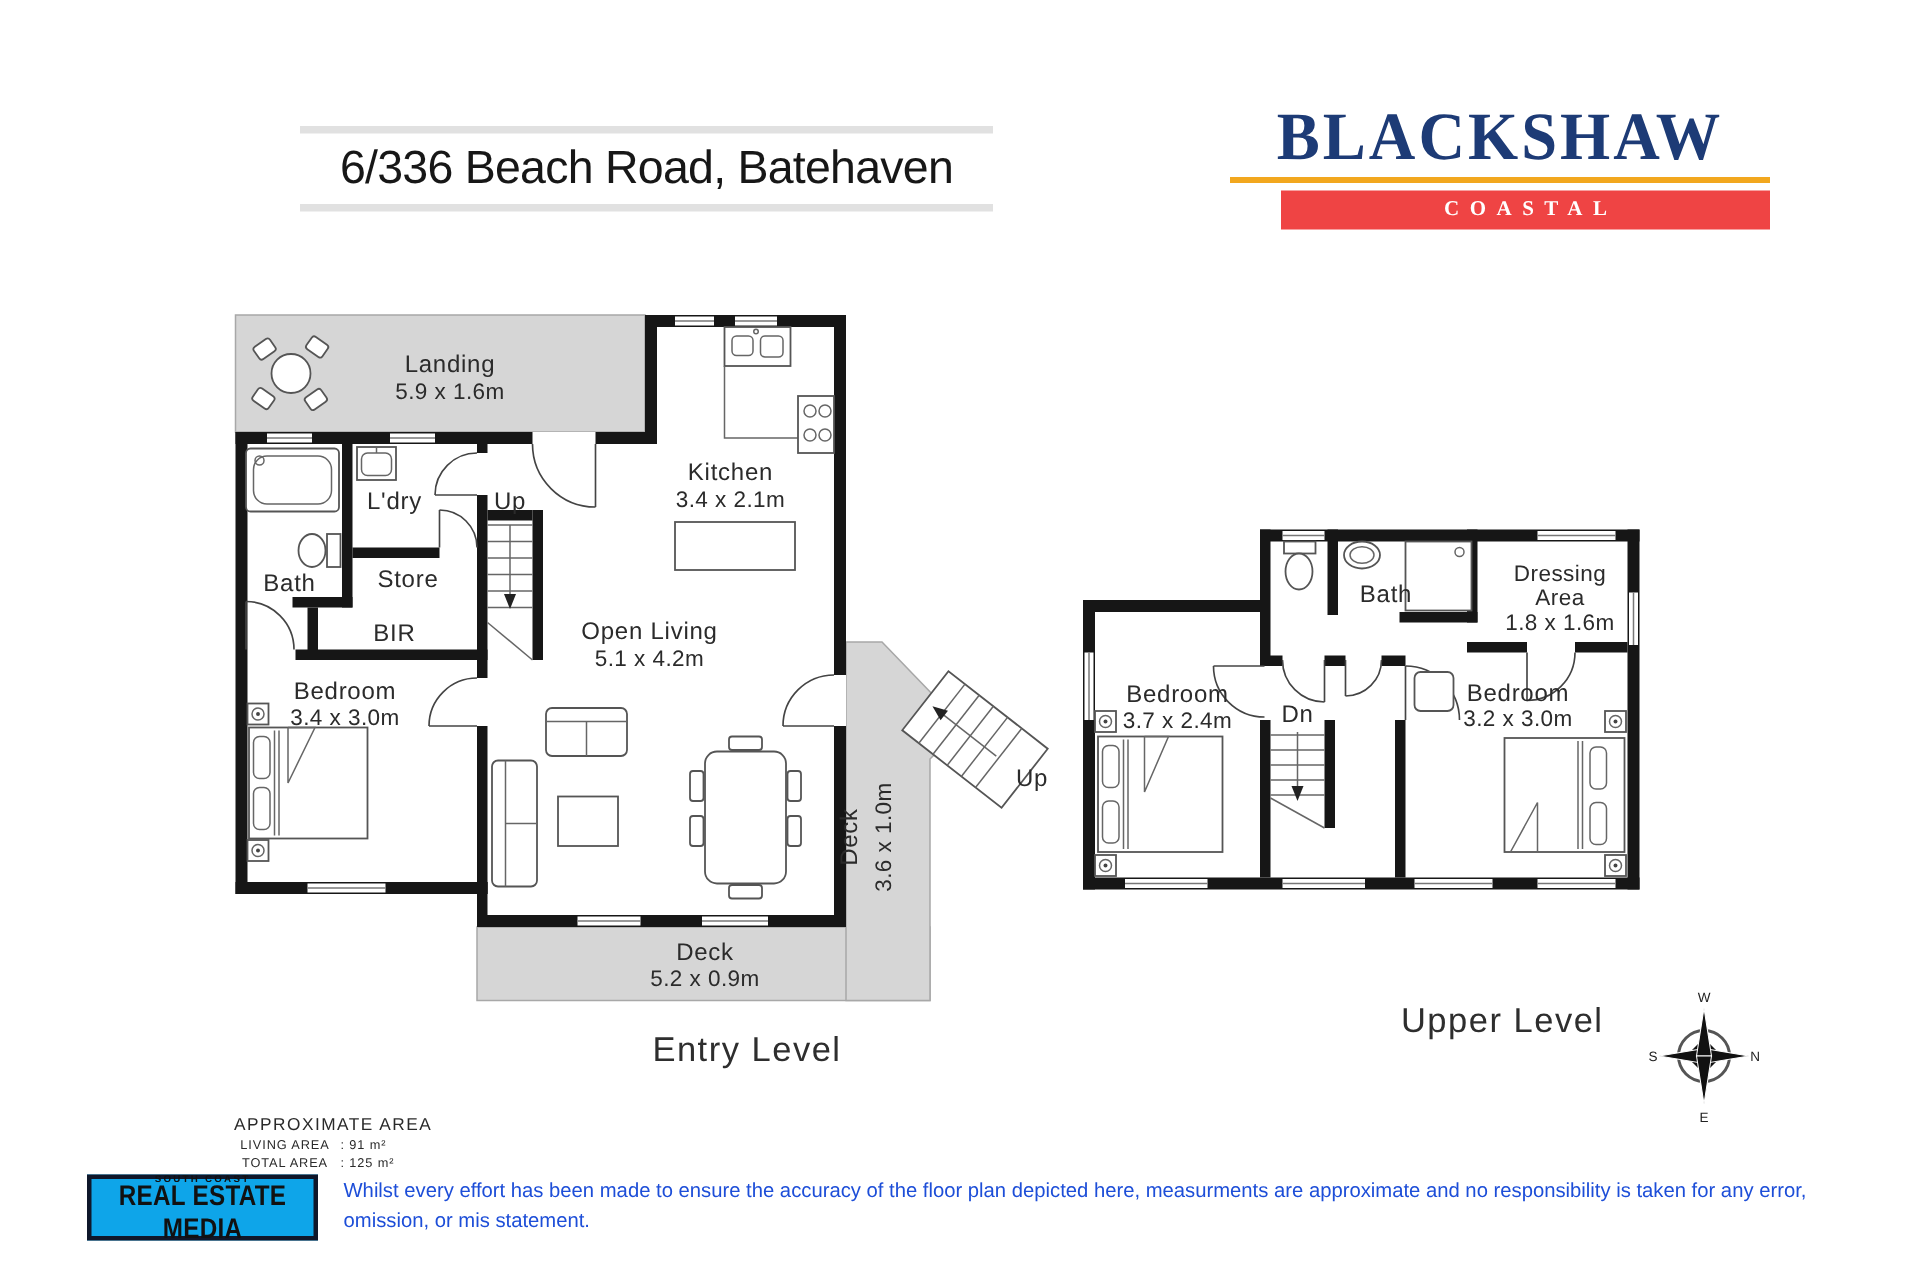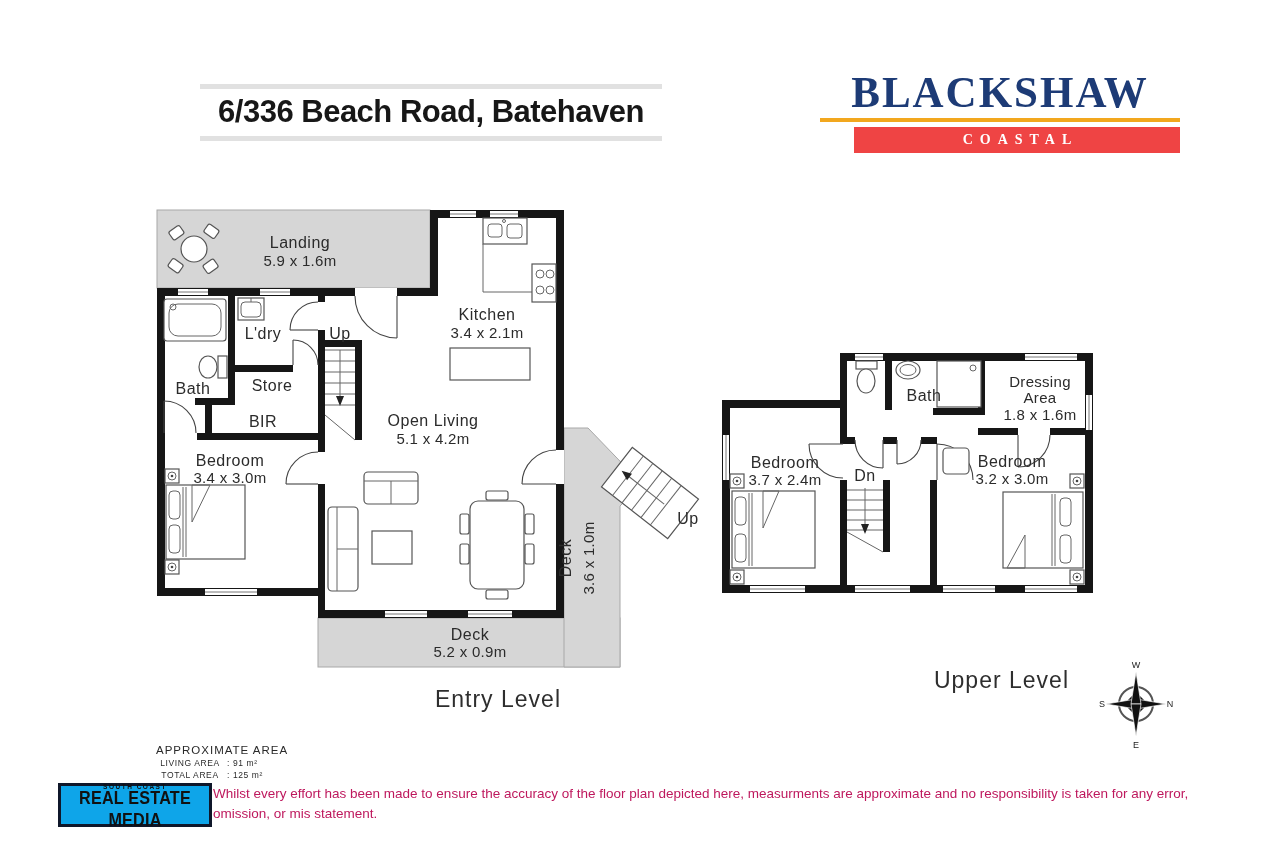--- a/index.html
+++ b/index.html
@@ -7,21 +7,21 @@
     width:1280px;height:853px;position:relative;background:#ffffff;
     font-family:"Liberation Sans","DejaVu Sans",sans-serif;overflow:hidden;
   }
   
   .title-box{
     position:absolute;left:200px;top:84px;width:462px;
     border-top:5px solid #e1e1e1;border-bottom:5px solid #e1e1e1;
     padding:5px 0 6px 0;text-align:center;
   }
   .title-box h1{
-    margin:0;font-size:31px;font-weight:bold;color:#171717;letter-spacing:-.5px;
+    margin:0;font-size:31px;font-weight:normal;color:#171717;letter-spacing:-.5px;
   }
   .brand{position:absolute;left:820px;top:68px;width:360px;text-align:center;}
   .brand-name{
     font-family:"Liberation Serif","DejaVu Serif",serif;font-weight:bold;
     font-size:43px;line-height:46px;color:#1d3b76;letter-spacing:2px;
     transform:scale(1,1.05);transform-origin:center top;white-space:nowrap;
   }
   .brand-rule{height:4px;background:#f2a71e;margin:4px 0 5px 0;}
   .brand-bar{
     height:26px;background:#ef4444;color:#ffffff;
@@ -47,21 +47,21 @@
   .media-logo{
     position:absolute;left:58px;top:783px;width:148px;height:38px;
     border:3px solid #0f172a;text-align:center;display:flex;flex-direction:column;
     justify-content:center;background:#0ea5e9;
   }
   .media-top{font-size:6.5px;font-weight:bold;letter-spacing:1.5px;color:#111;}
   .media-main{font-size:16.5px;font-weight:bold;letter-spacing:.2px;color:#111;
     transform:scale(.98,1.15);transform-origin:center;}
   .disclaimer{
     position:absolute;left:213px;top:784px;width:1008px;
-    font-size:13.5px;line-height:1.45;color:#be185d;
+    font-size:13.5px;line-height:1.45;color:#1d4ed8;padding-left:16px;
   }
   .compass{position:absolute;left:1096px;top:658px;}
   
   text.room{fill:#2b2b2b;font-family:"Liberation Sans","DejaVu Sans",sans-serif;
     font-size:16px;letter-spacing:.5px;}
   text.dims{fill:#2b2b2b;font-family:"Liberation Sans","DejaVu Sans",sans-serif;
     font-size:15px;letter-spacing:.3px;}
   .wall{fill:#161616;}
   .gray{fill:#d6d6d6;stroke:#a8a8a8;stroke-width:1;}
   .furn{fill:#ffffff;stroke:#555;stroke-width:1.2;}

